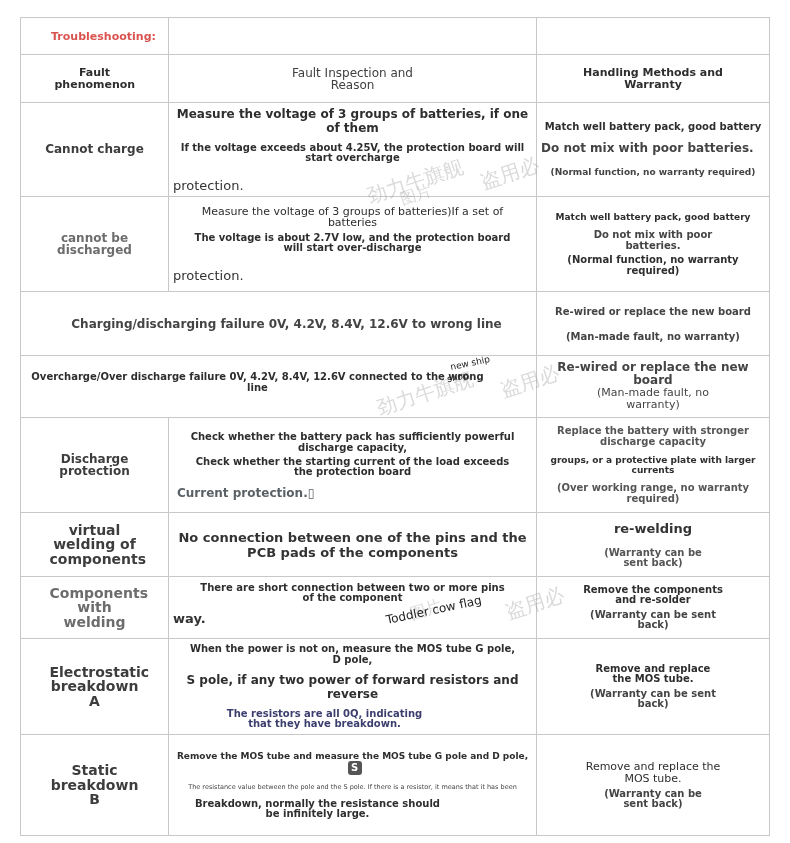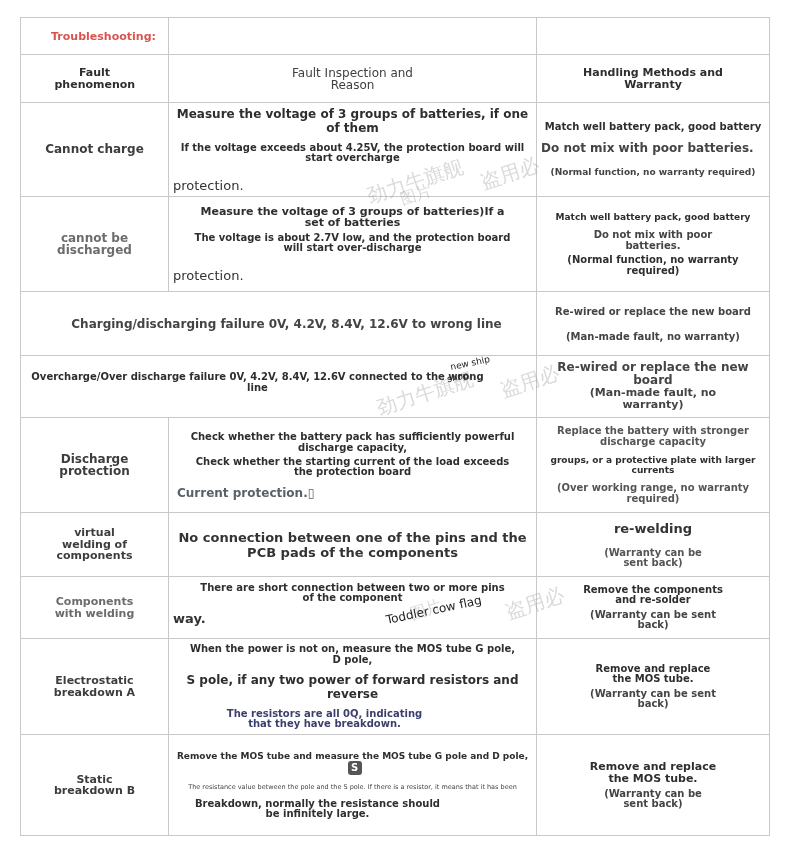--- a/index.html
+++ b/index.html
@@ -9,22 +9,22 @@
                border-collapse: collapse; table-layout: fixed; }
     table.ts td { border: 1.5px solid #c8c8c8; padding: 0 4px; vertical-align: middle;
                   text-align: center; overflow: hidden; }
     col.c1 { width: 148px; } col.c2 { width: 368px; } col.c3 { width: 233px; }
     .line { display: block; line-height: 1.0; margin: 0 auto; }
     .title { color: #d9534f; font-size: 11px; font-weight: bold; text-align: left; padding-left: 22px !important; }
     .hdr { font-size: 11px; font-weight: bold; color: #2e2e2e; line-height: 1.05; }
     .hdr-mid { font-size: 12px; color: #404040; font-weight: normal; line-height: 1.1; }
     .rowlabel { font-size: 12px; font-weight: bold; color: #3d3d3d; line-height: 1.05; }
     .rowlabel.gray { color: #6c6c6c; }
-    .rowlabel.sm { font-size: 11px; }
-    .b11 { font-size: 11px; font-weight: bold; color: #2e2e2e; }
+    .rowlabel.sm { font-size: 14px; }
+    .b11 { font-size: 11px; font-weight: normal; color: #2e2e2e; }
     .b12 { font-size: 12px; font-weight: bold; color: #2e2e2e; }
     .b13 { font-size: 13px; font-weight: bold; color: #333; }
     .b10 { font-size: 10px; font-weight: bold; color: #2e2e2e; }
     .b9 { font-size: 9px; font-weight: bold; color: #2e2e2e; }
     .n8 { font-size: 13px; color: #333; }
     .n6 { font-size: 6.5px; color: #444; }
     .gray { color: #5a5a5a; }
     .navy { color: #3c3f6e; margin-left: 44px; }
     .left { text-align: left; }
     .mb { margin-bottom: 8px; }

